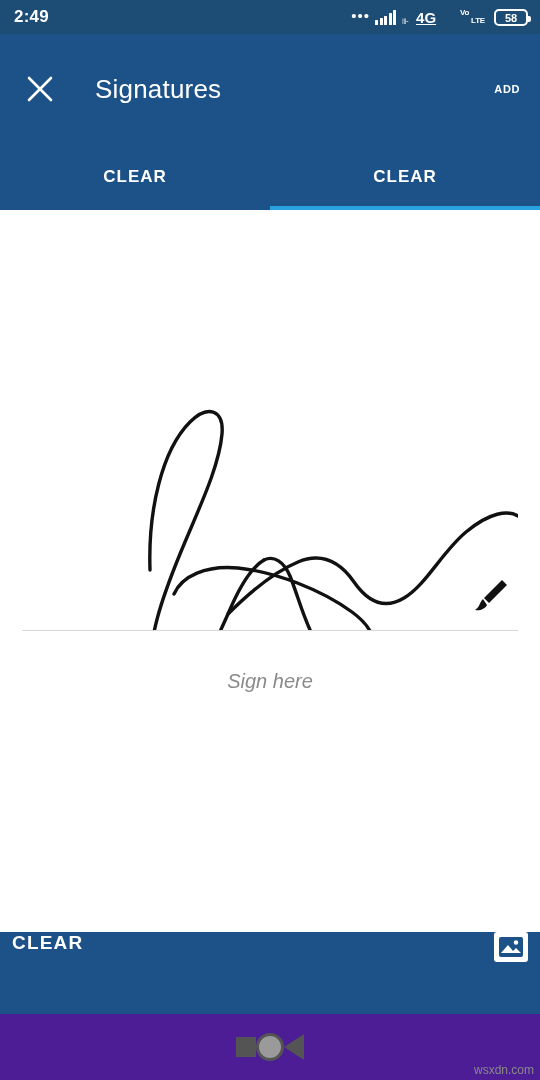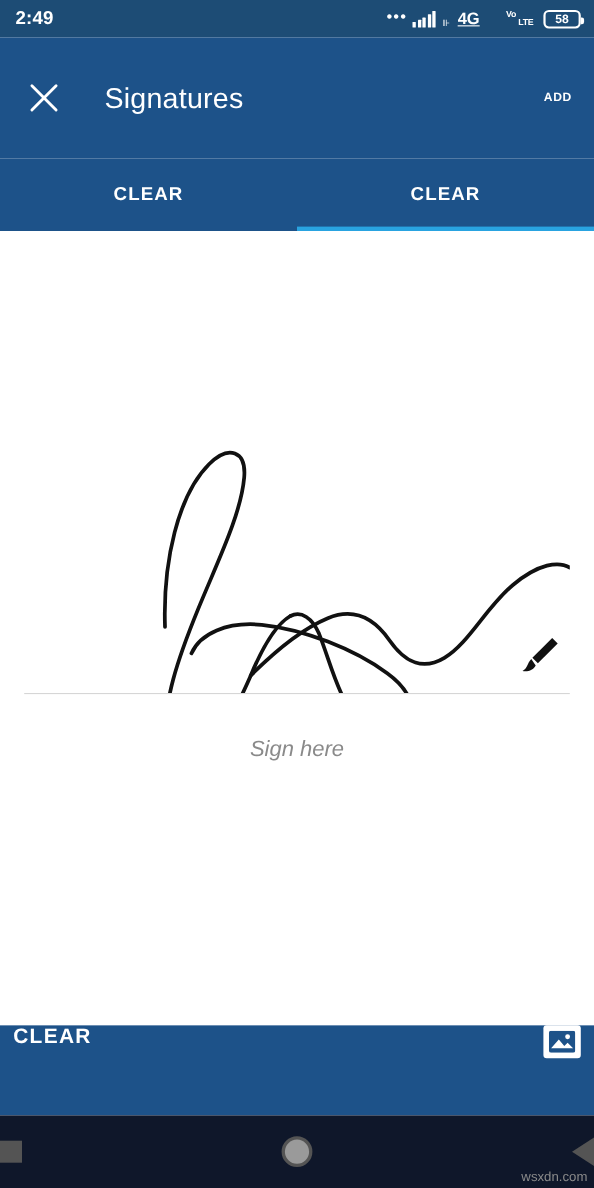--- a/index.html
+++ b/index.html
@@ -182,24 +182,24 @@
     width: 34px; height: 30px;
     background: #ffffff;
     border-radius: 3px;
     position: relative;
     display: flex; align-items: center; justify-content: center;
   }
 
   
   .navbar {
     flex: 0 0 66px;
-    background: #0f172a;
-    display: flex;
-    align-items: center;
-    justify-content: space-between;
+    background: #4c1d95;
+    display: flex;
+    align-items: center;
+    justify-content: center;
     position: relative;
   }
   .nav-square {
     width: 20px; height: 20px;
     background: #545454;
   }
   .nav-circle {
     width: 28px; height: 28px;
     border: 3px solid #545454;
     border-radius: 50%;

